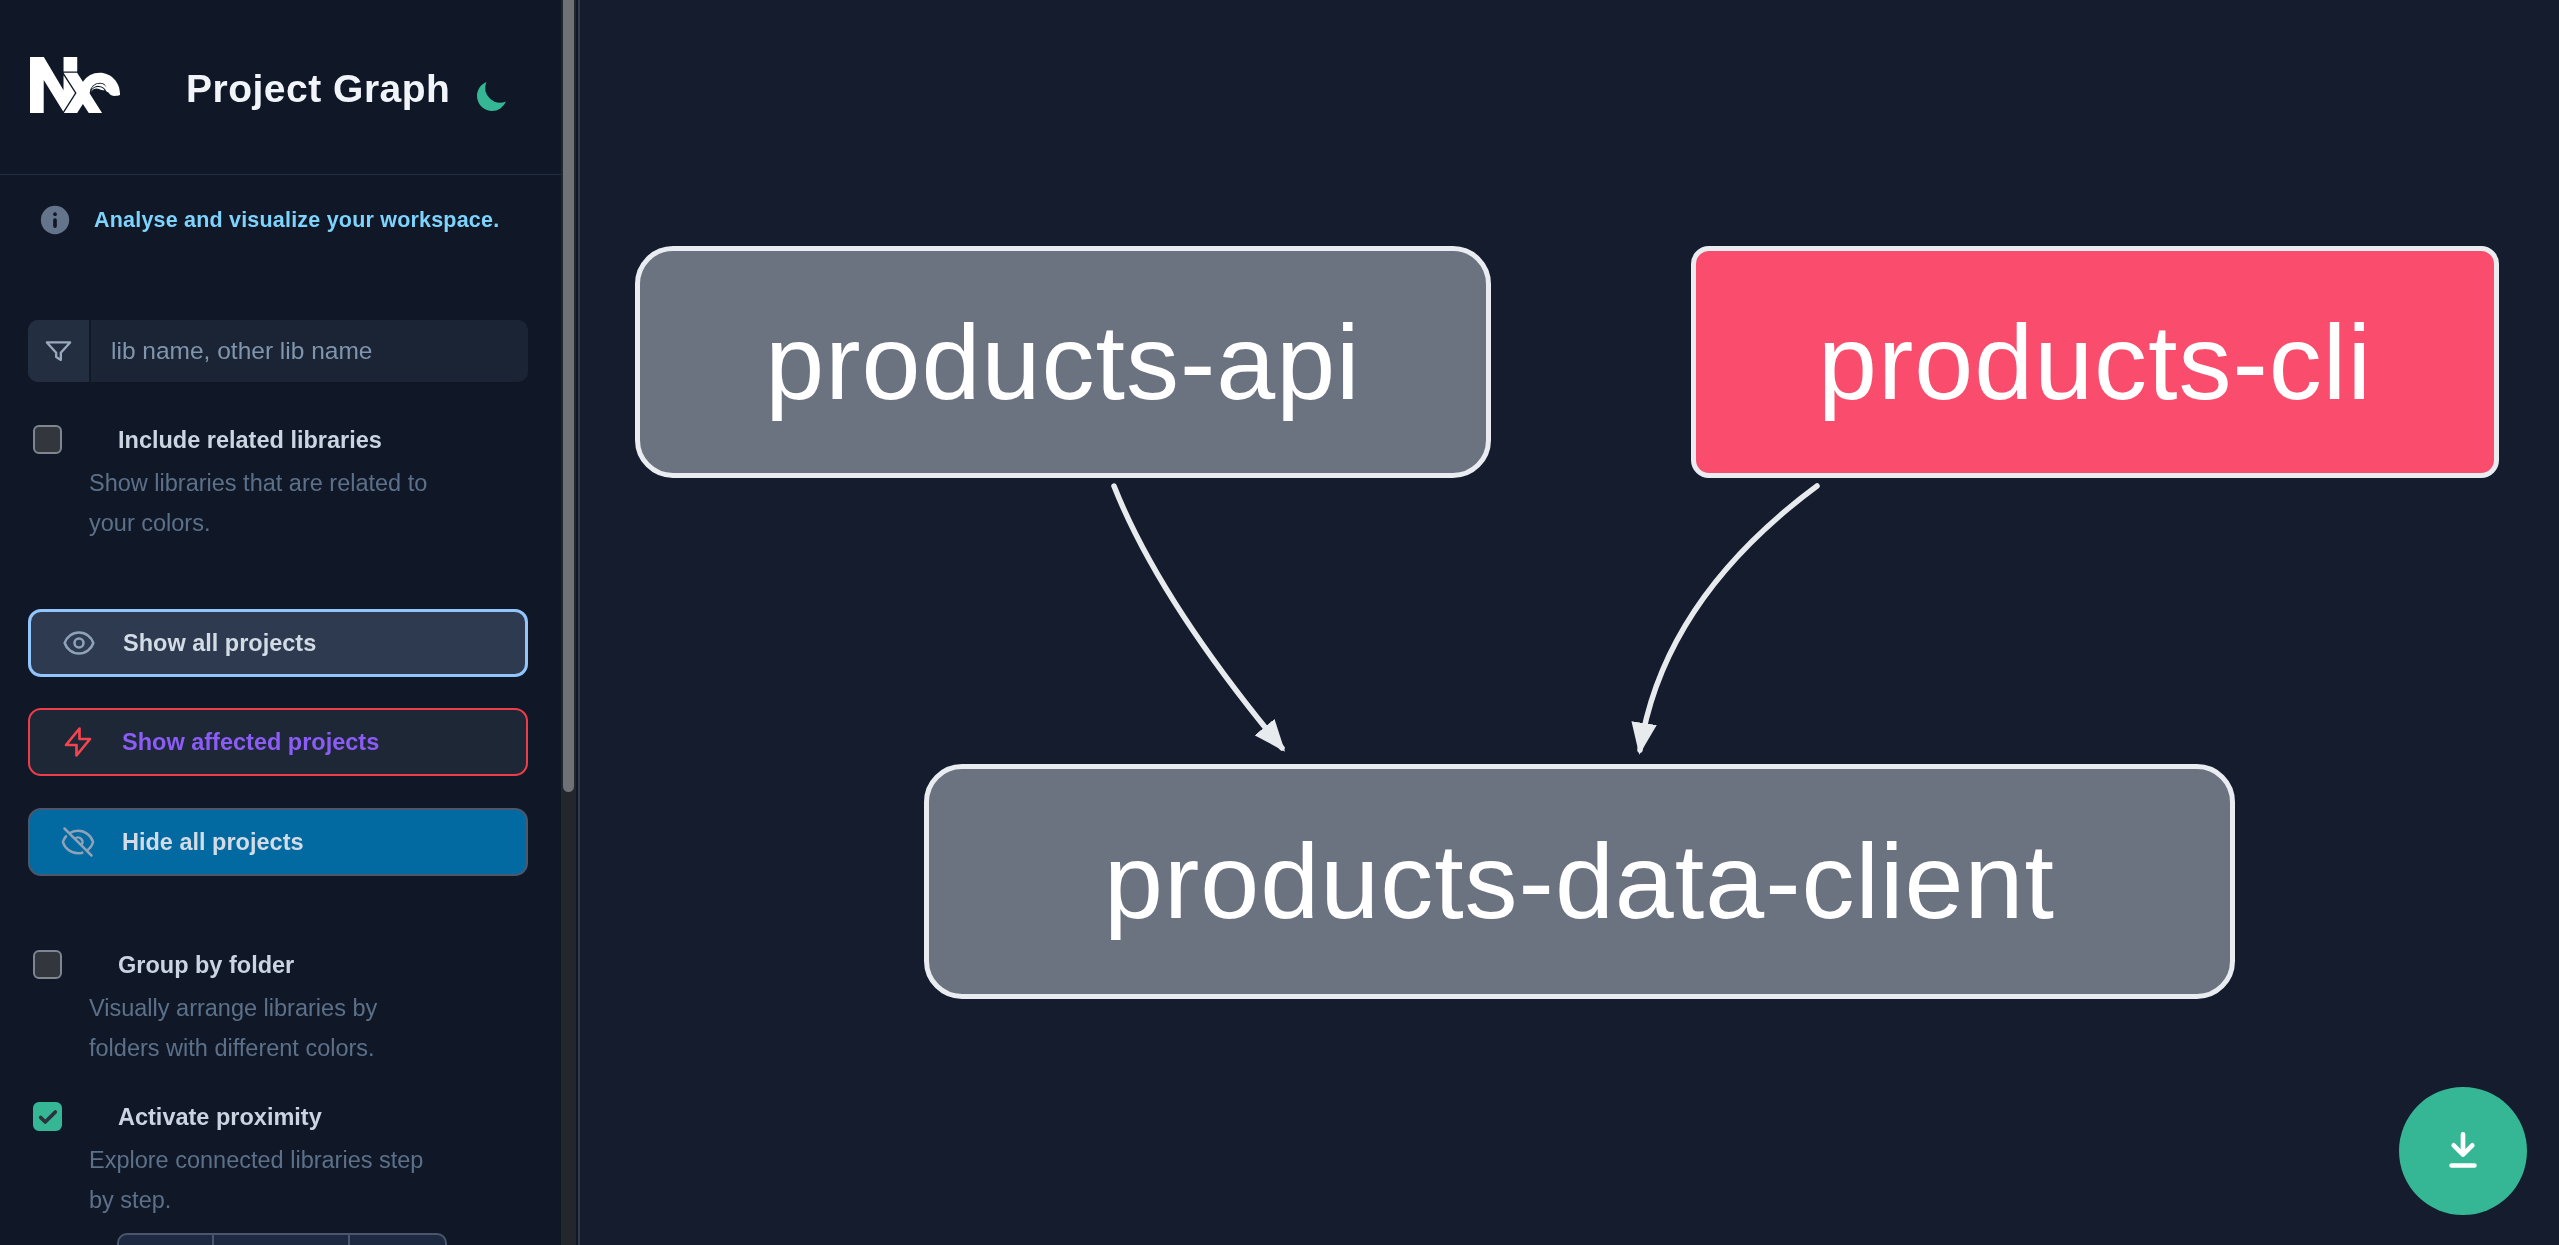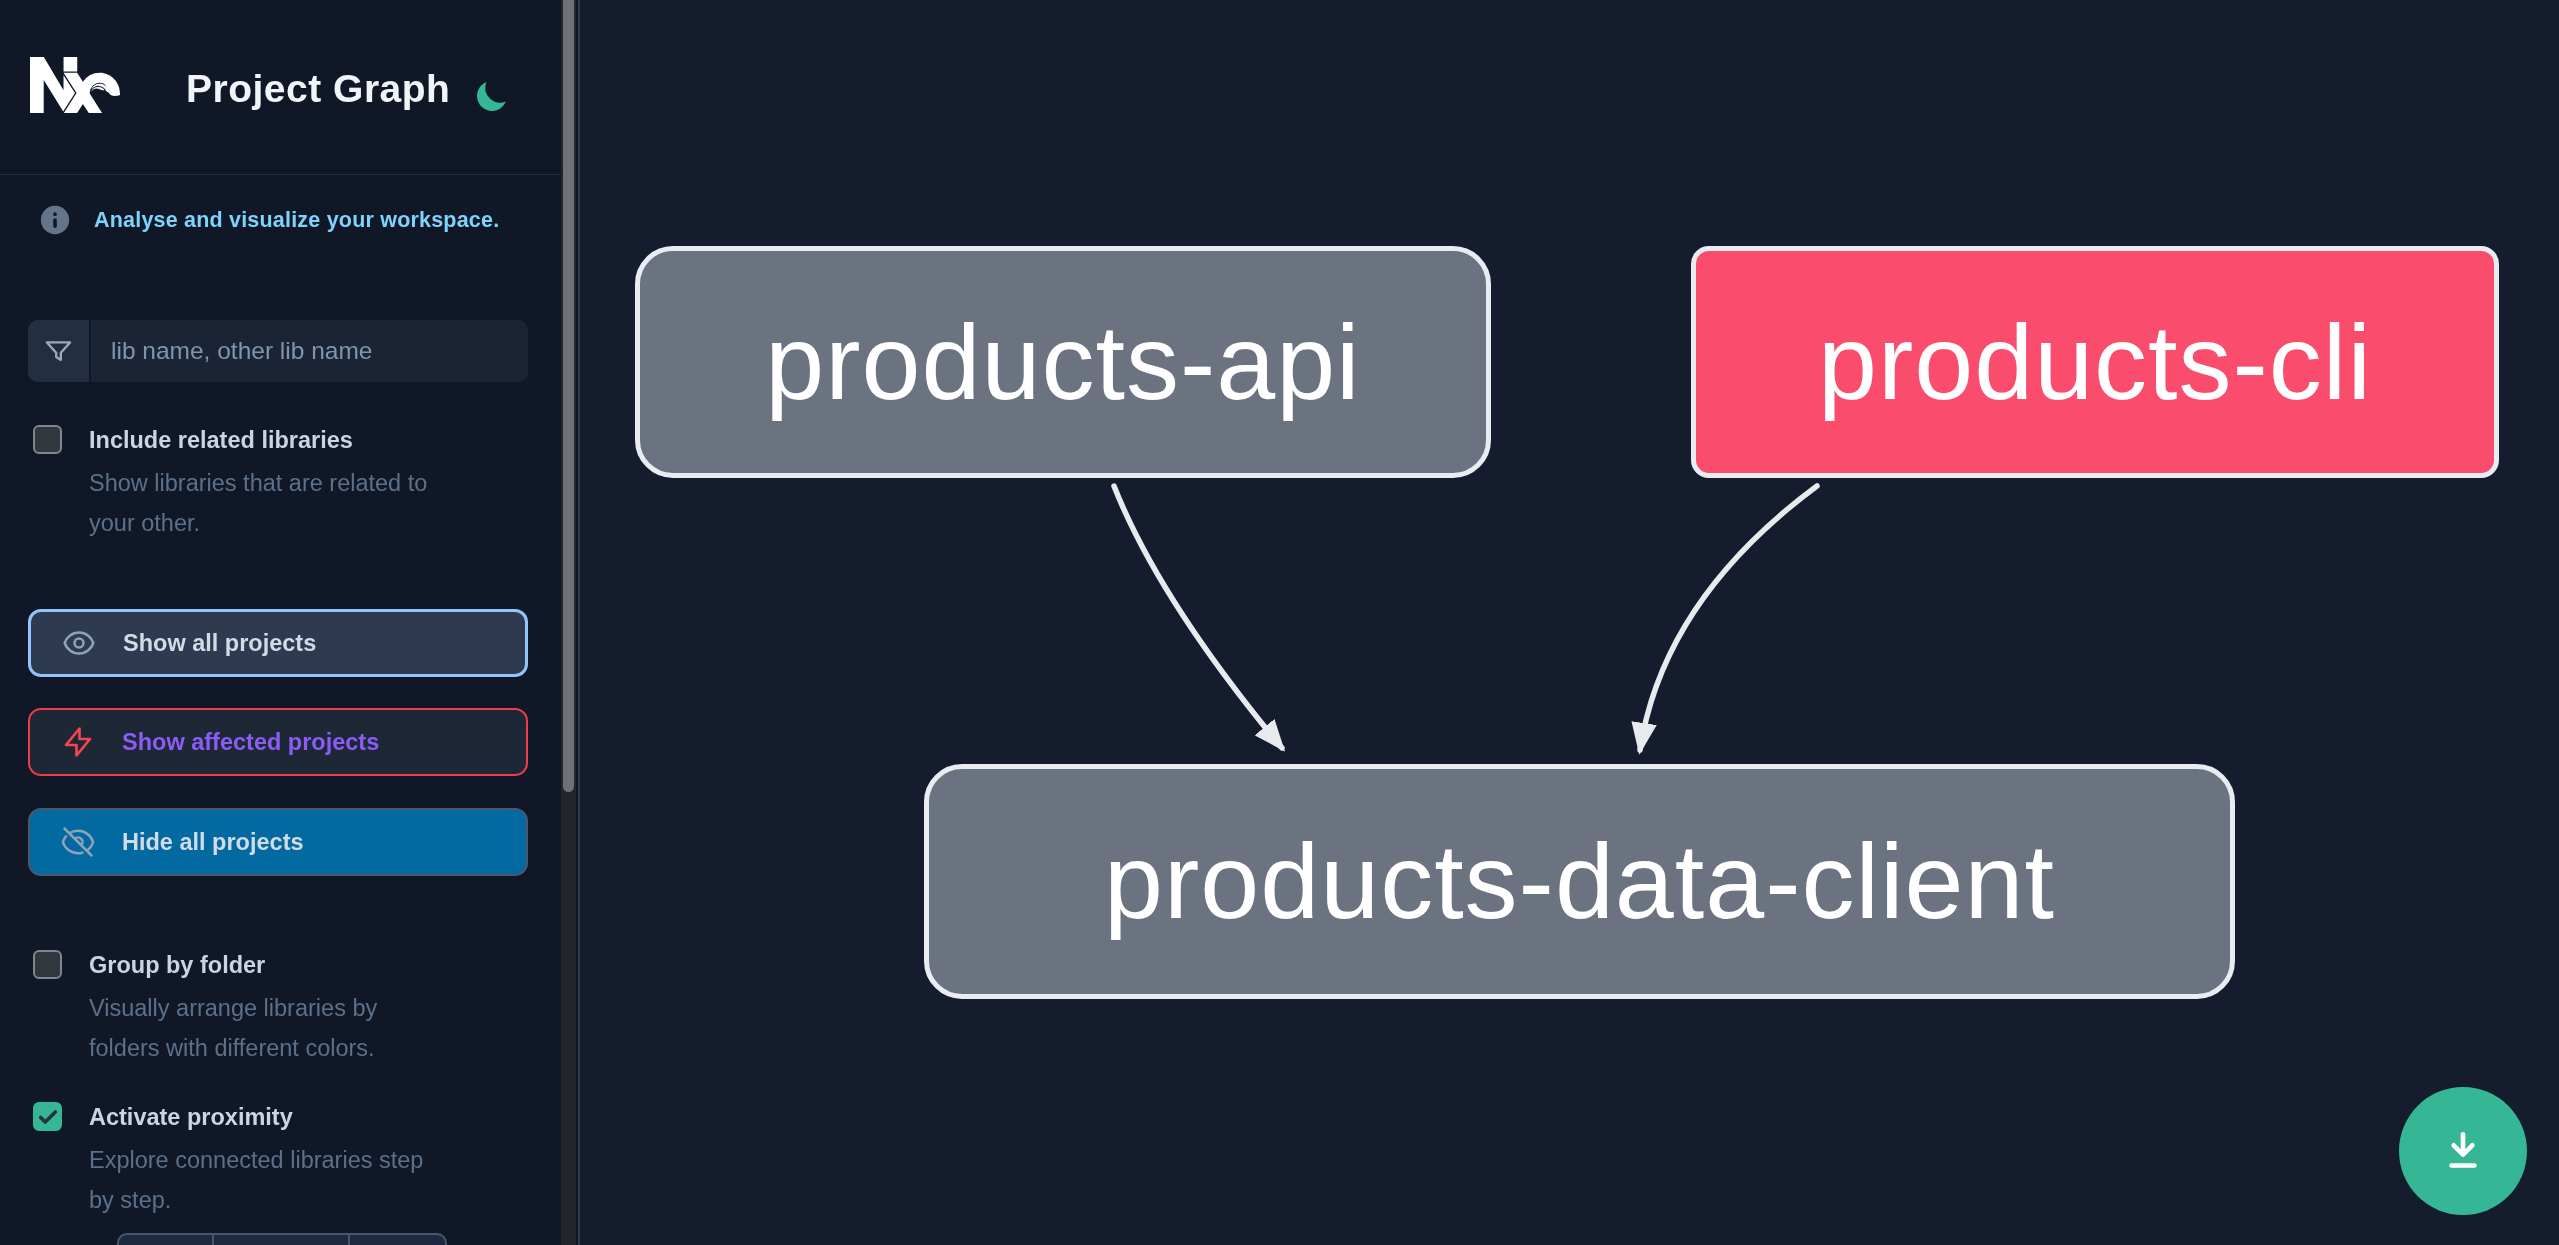--- a/index.html
+++ b/index.html
@@ -33,21 +33,21 @@
                       padding:0 20px; font-size:24.5px; color:#cbd5e1;
                       font-family:"Liberation Sans", sans-serif; }
   .search-box input::placeholder { color:#8095ad; }
 
   .check-block { position:absolute; left:33px; width:510px; }
   .check-row { display:flex; align-items:flex-start; gap:27px; }
   .checkbox { width:29px; height:29px; border-radius:6px; background:#32363d;
               border:2px solid #80868f; flex:none; margin-top:1px; }
   .checkbox.checked { background:#35b795; border-color:#35b795;
                       display:flex; align-items:center; justify-content:center; }
-  .check-label { font-size:23.5px; font-weight:600; color:#cbd5e1; line-height:32px; }
+  .check-label { font-size:23.5px; font-weight:600; color:#cbd5e1; line-height:32px;margin-left:29px; }
   .check-desc { margin-left:56px; margin-top:7px; font-size:23.5px; color:#5c7089; line-height:40px; }
 
   .side-btn { position:absolute; left:28px; width:500px; height:68px; border-radius:13px;
               display:flex; align-items:center; gap:26px; padding-left:30px;
               font-family:"Liberation Sans", sans-serif;
               font-size:23.5px; font-weight:600; cursor:pointer; }
   .btn-show-all { top:609px; background:#2d3a50; border:3px solid #93c5fd; color:#d3dce6; }
   .btn-affected { top:708px; background:#1d2736; border:2px solid #ee3d49; color:#8b5cf6; }
   .btn-hide     { top:808px; background:#0369a1; border:2px solid #4a576c; color:#d3dce6; }
 
@@ -111,21 +111,21 @@
     <input type="text" value="" placeholder="lib name, other lib name" style="">
   </div>
 
   <div class="check-block" style="top:424px;">
     <div class="check-row">
       <div class="checkbox"></div>
       <div class="check-label">Include related libraries</div>
     </div>
     <div class="check-desc">
       <div>Show libraries that are related to</div>
-      <div>your other.</div>
+      <div>your colors.</div>
     </div>
   </div>
 
   <button class="side-btn btn-show-all">
     <svg class="icon" width="36" height="36" viewBox="0 0 24 24" fill="none" stroke="#8ea2b8" stroke-width="1.7" stroke-linecap="round" stroke-linejoin="round">
       <path d="M15 12a3 3 0 11-6 0 3 3 0 016 0z"></path>
       <path d="M2.458 12C3.732 7.943 7.523 5 12 5c4.478 0 8.268 2.943 9.542 7-1.274 4.057-5.064 7-9.542 7-4.477 0-8.268-2.943-9.542-7z"></path>
     </svg>
     <span>Show all projects</span>
   </button>

